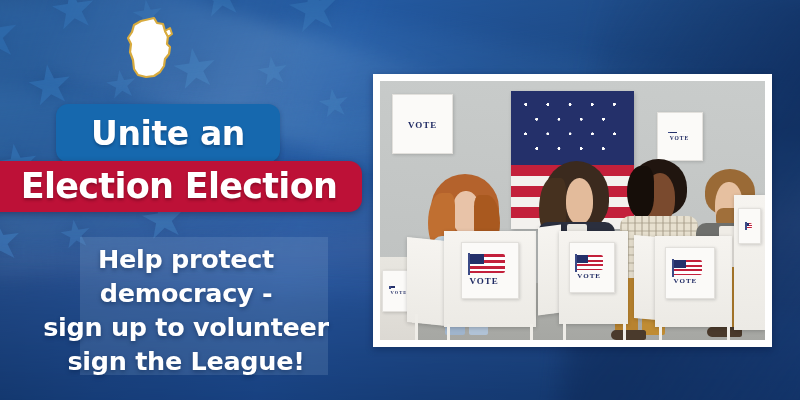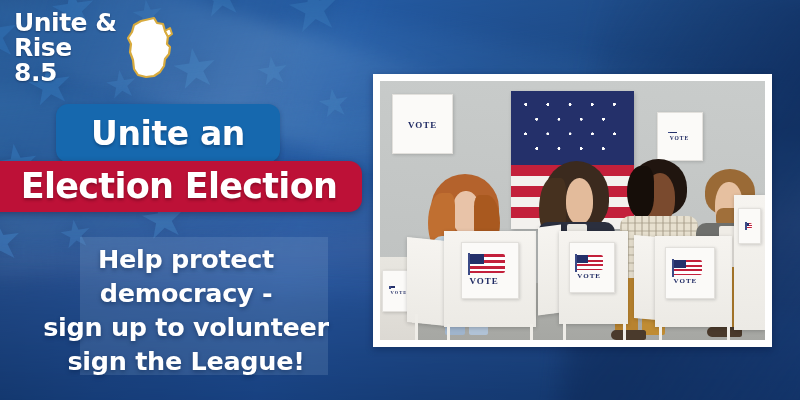--- a/index.html
+++ b/index.html
@@ -232,24 +232,20 @@
     <div class="wave w2"></div>
     <div class="wave w5"></div>
     <div class="wave w3"></div>
     <div class="wave w4"></div>
     <div class="fold-r"></div>
   </div>
 
   <div class="copy-panel"></div>
 
   <div class="logo">
-    <div class="logo-word">
-      <span class="l1">Unite &amp;</span>
-      <span class="l2">Rise 8.5</span>
-    </div>
 
     <svg class="wi-shape" viewBox="0 0 52 68">
       <path d="M17 7 L30 4 L33 9 L39 10 L41 17 L44 22 L43 30 L46 33 L45 40
                L41 45 L40 52 L36 58 L30 62 L22 63 L14 61 L10 55 L9 46 L6 38
                L7 30 L4 24 L8 18 L10 11 Z" fill="#ffffff" stroke="#d8ab3e" stroke-width="2.2" stroke-linejoin="round"></path>
       <path d="M41 17 L46 14 L48 20 L44 23 Z" fill="#ffffff" stroke="#d8ab3e" stroke-width="2" stroke-linejoin="round"></path>
     </svg>
 
   </div>
 

